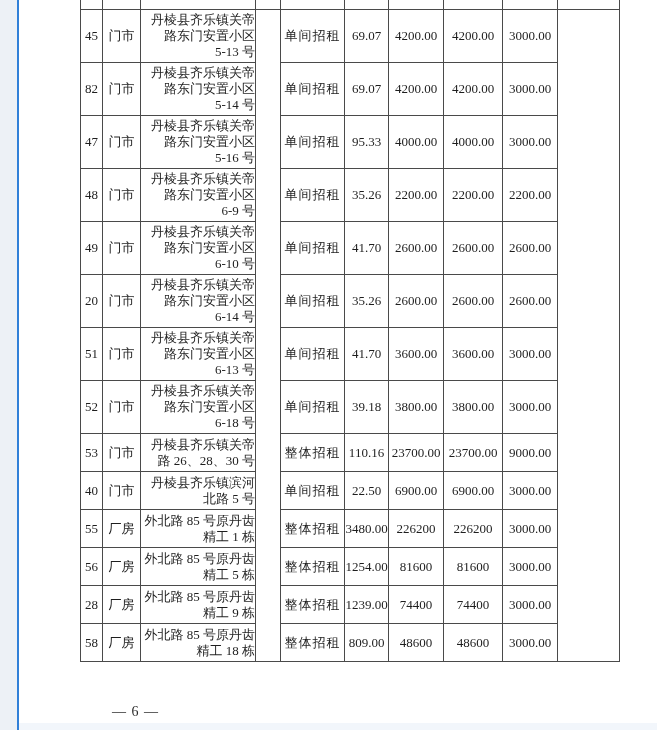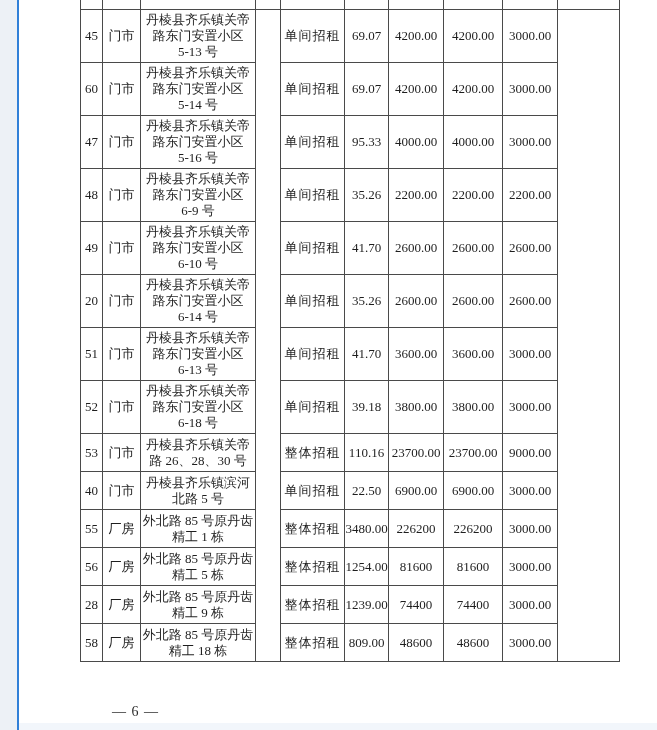--- a/index.html
+++ b/index.html
@@ -35,21 +35,21 @@
     text-align:center;
     vertical-align:middle;
     font-size:13px;
     padding:0;
     overflow:hidden;
     line-height:16px;
   }
   tr.cut-row td{height:12px;}
   tr.r3 td{height:52px;}
   tr.r2 td{height:37px;}
-  td.address-cell div{line-height:16px;}
+  td.address-cell div{line-height:16px;text-align:right;}
   td.method-cell{letter-spacing:1px;}
   .page-number{
     position:absolute;left:112px;top:704px;
     font-size:14px;color:#2a2a2a;
     letter-spacing:1px;
     white-space:pre;
   }
 </style>
 </head>
 <body>
@@ -96,21 +96,21 @@
             </td>
             <td rowspan="14"></td>
             <td class="method-cell">单间招租</td>
             <td>69.07</td>
             <td>4200.00</td>
             <td>4200.00</td>
             <td>3000.00</td>
             <td rowspan="14"></td>
           </tr>
           <tr class="r3">
-            <td>60</td>
+            <td>82</td>
             <td>门市</td>
             <td class="address-cell">
               <div>丹棱县齐乐镇关帝</div>
               <div>路东门安置小区</div>
               <div>5-14 号</div>
             </td>
             <td class="method-cell">单间招租</td>
             <td>69.07</td>
             <td>4200.00</td>
             <td>4200.00</td>

